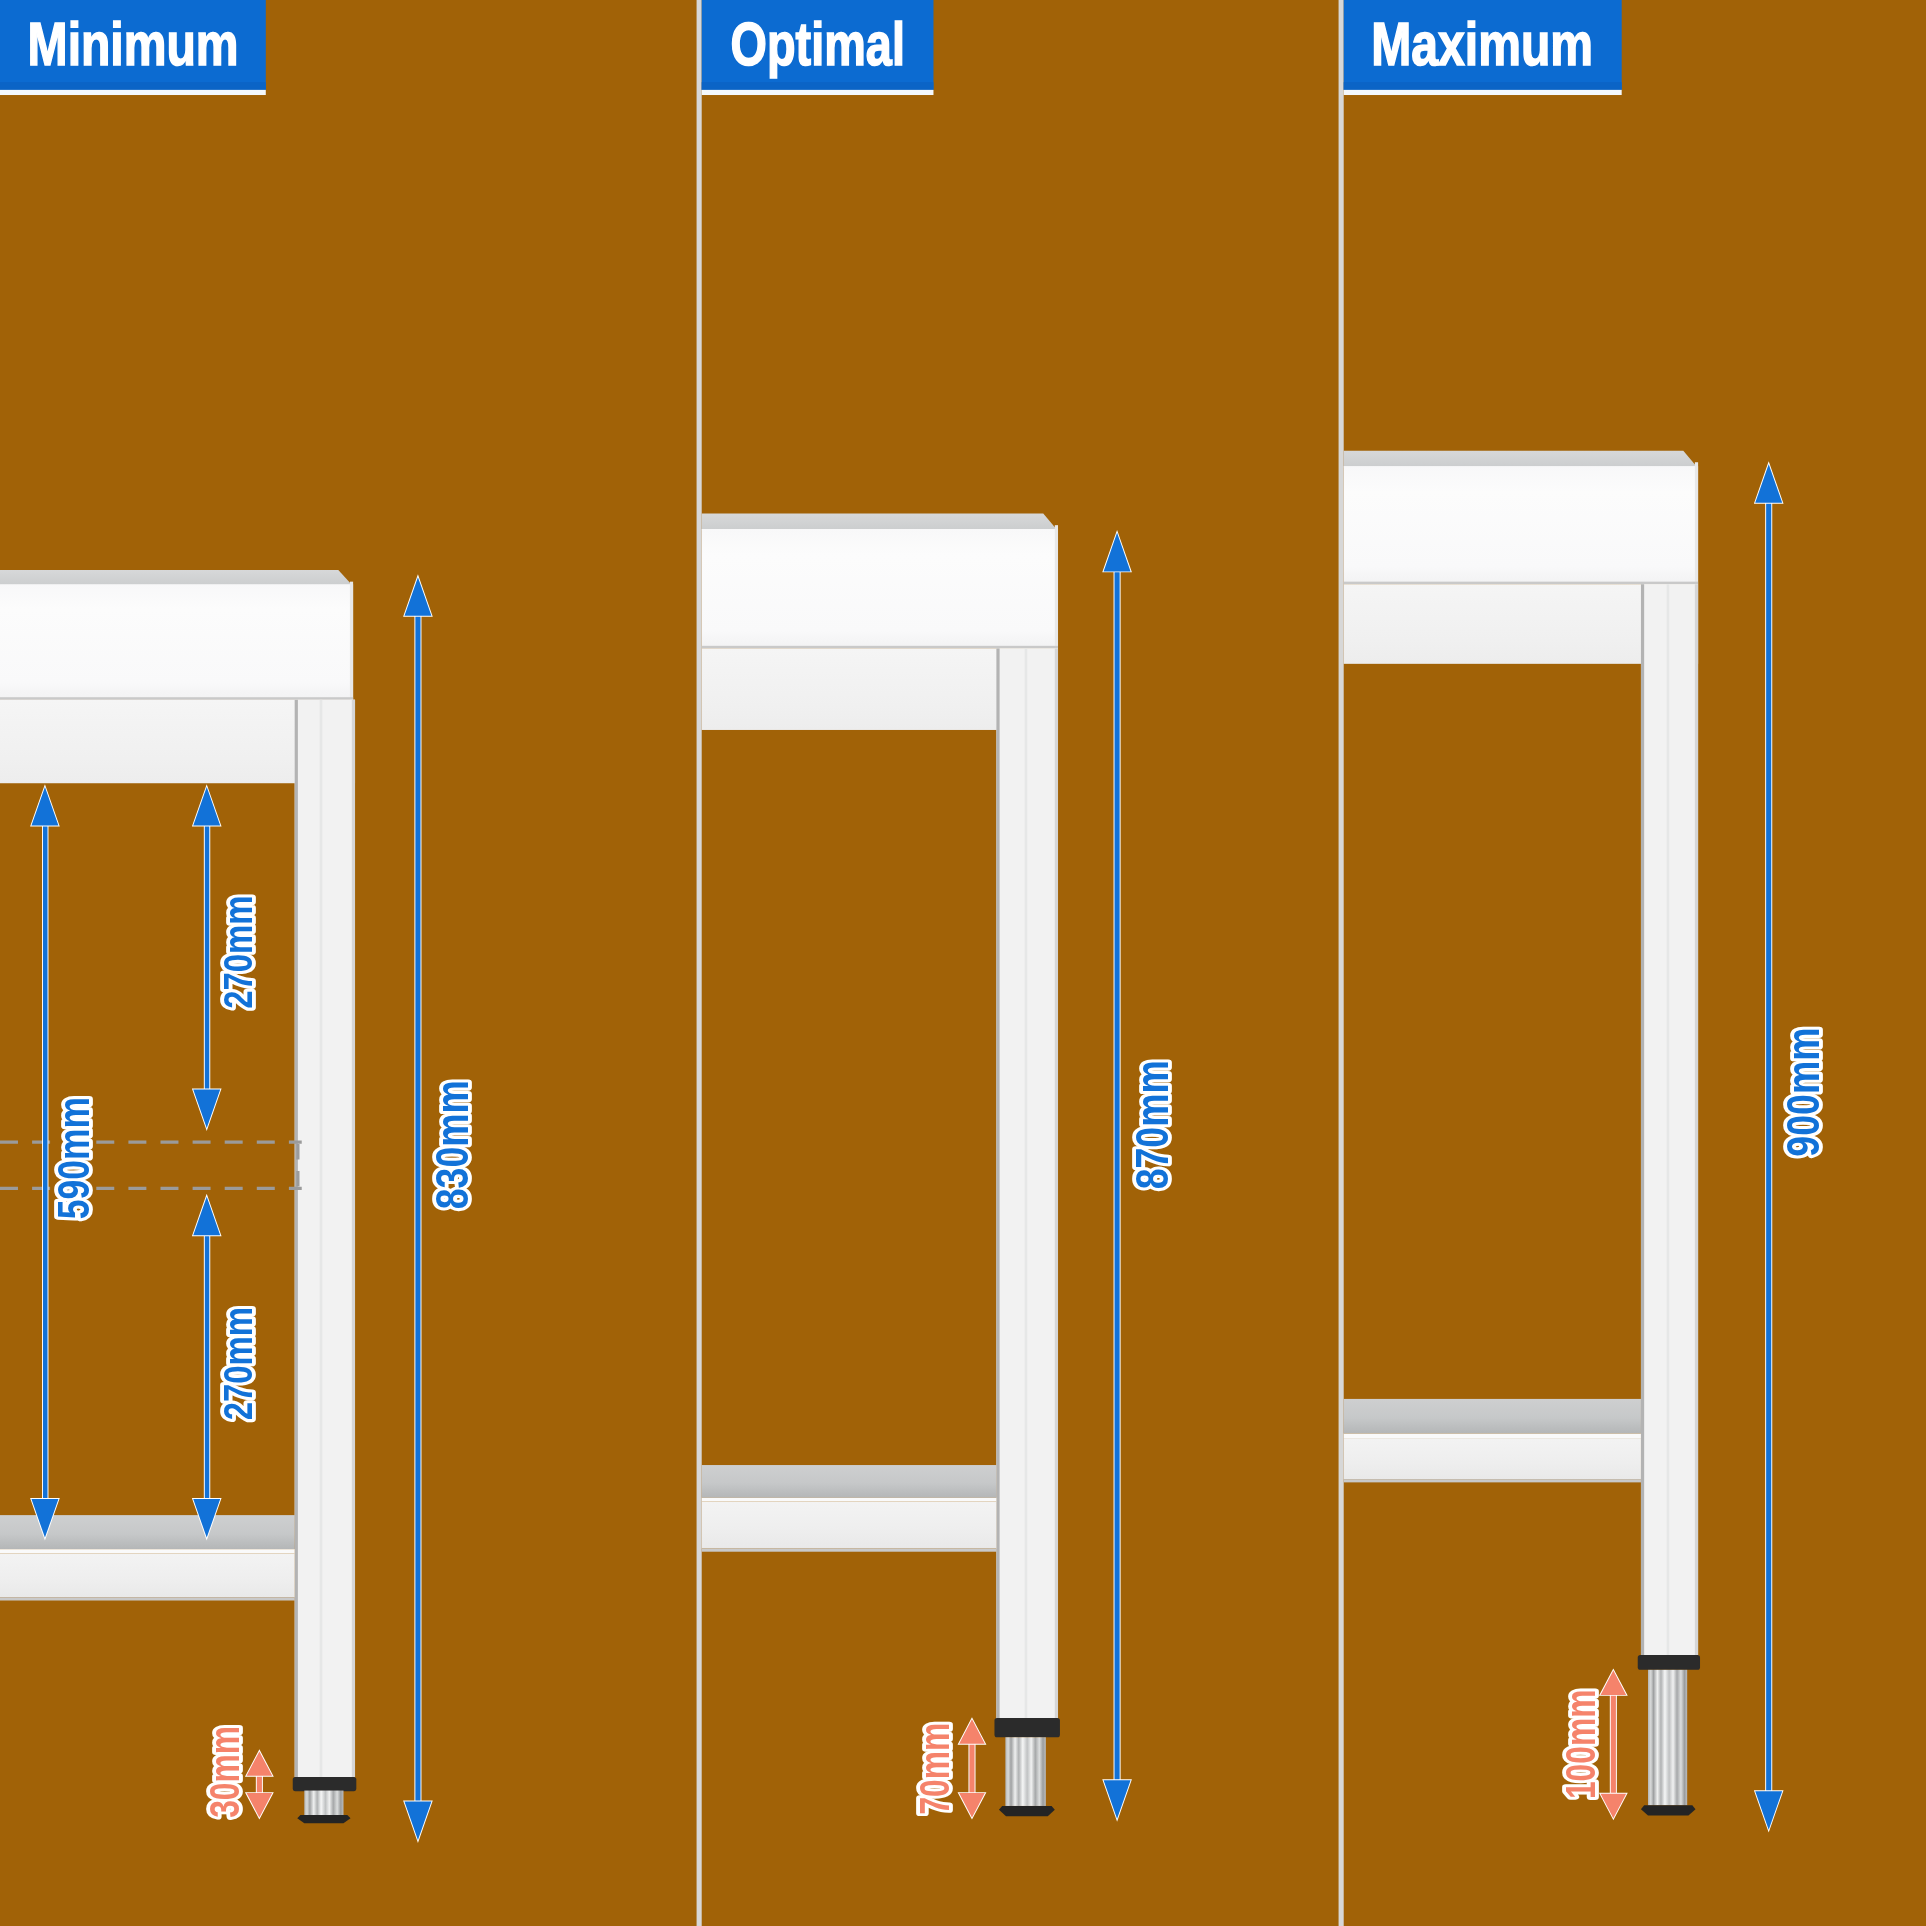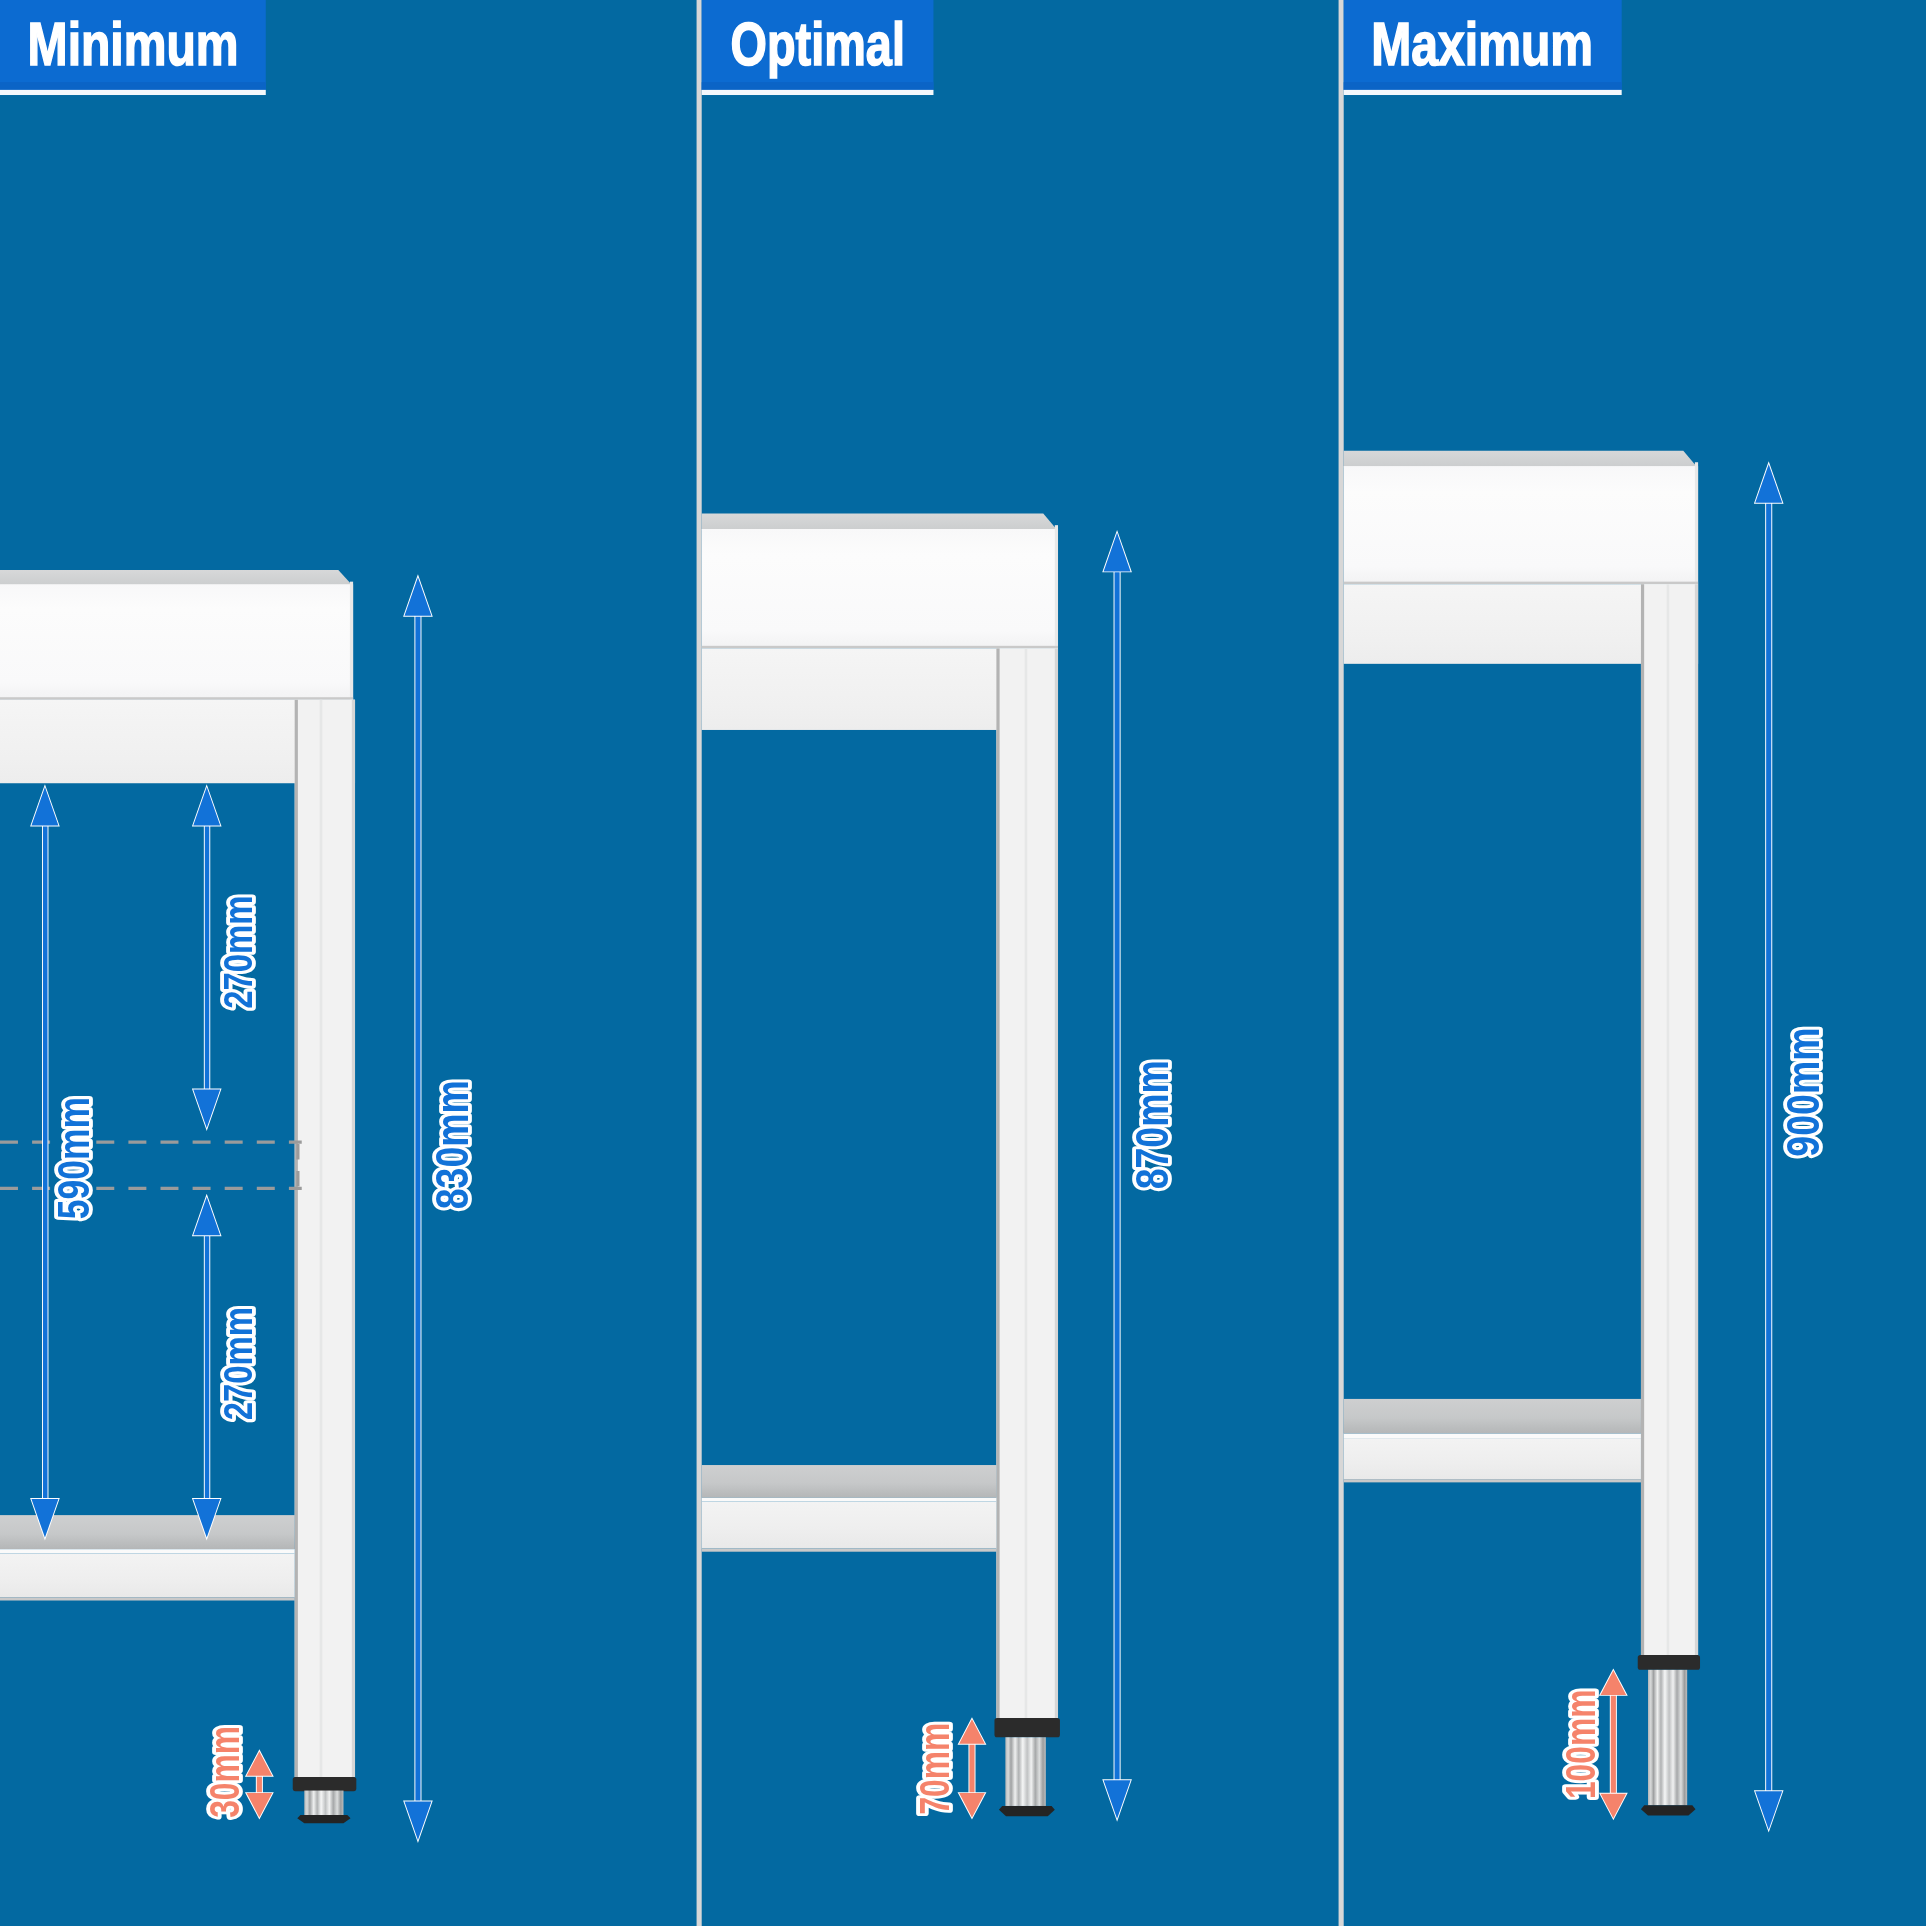--- a/index.html
+++ b/index.html
@@ -1,16 +1,16 @@
 <!DOCTYPE html>
 <html style="font-size:10.3px"><head>
 <meta charset="utf-8">
 <style>
   html,body{margin:0;padding:0;background:#ffffff;}
-  #stage{position:relative;width:1926px;height:1926px;background:#0369a1;overflow:hidden;
+  #stage{position:relative;width:1926px;height:1926px;background:#a16207;overflow:hidden;
          font-family:"Liberation Sans", sans-serif;}
   svg{display:block;}
 </style>
 </head>
 <body>
 <div id="stage">
 <svg width="1926" height="1926" viewBox="0 0 3000 3000">
 <defs>
   <linearGradient id="metal" x1="0" y1="0" x2="1" y2="0">
     <stop offset="0.00" stop-color="#b4b6b7"></stop>

